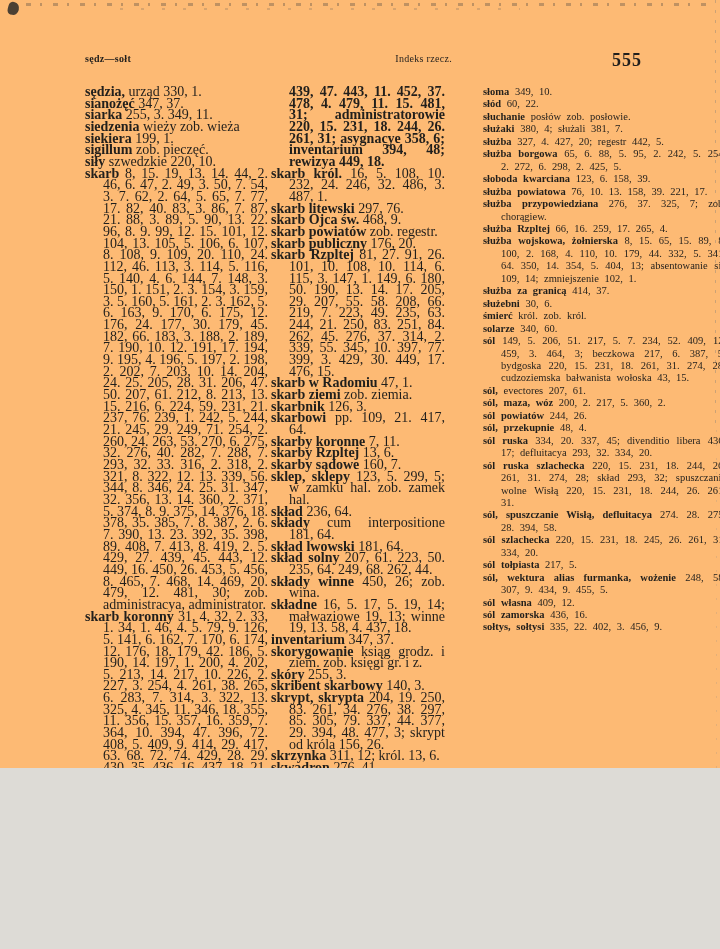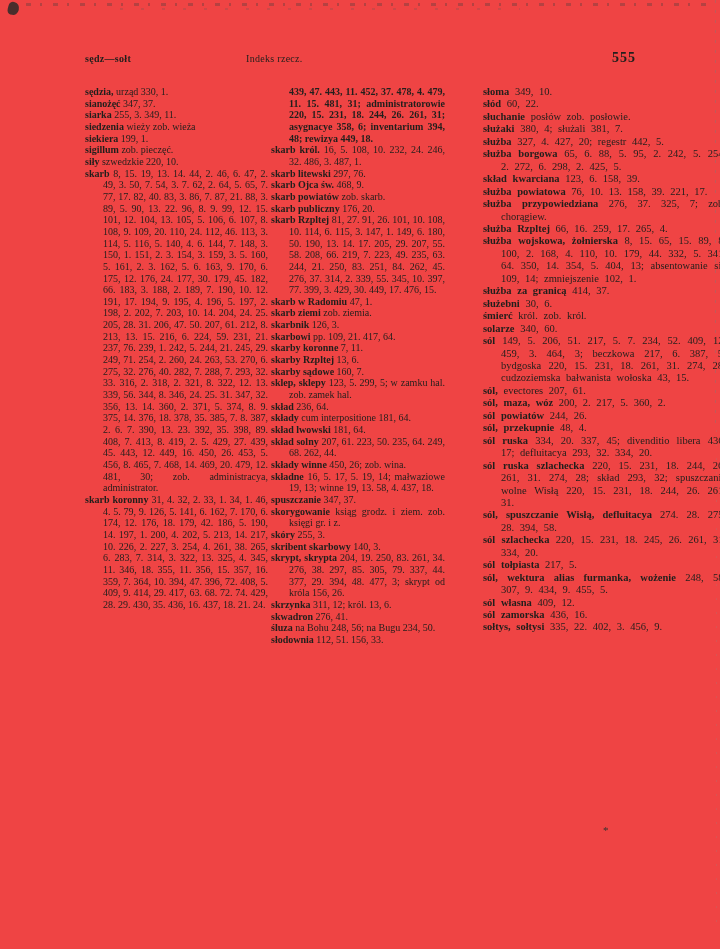--- a/index.html
+++ b/index.html
@@ -1,19 +1,19 @@
 <!DOCTYPE html>
 <html lang="pl"><head>
 <meta charset="utf-8">
 <title>Indeks rzecz. — 555</title>
 <style>
   html,body { margin:0; padding:0; background:#dddbd6; }
   .page {
-    position:relative; width:720px; height:949px; margin:0 auto;
-    background:#ef4444;
+    position:relative; width:720px; height:768px; margin:0 auto;
+    background:#fdba74;
     color:#211f1c;
     font-family:"Liberation Serif","DejaVu Serif",serif;
     overflow:hidden;
   }
   
   .top-dashes {
     position:absolute; top:3px; left:26px; right:6px; height:3px;
     background:repeating-linear-gradient(90deg,#3c3c3c 0 5px,transparent 5px 14px,#3c3c3c 14px 16px,transparent 16px 27px);
     opacity:.32;
   }
@@ -33,24 +33,24 @@
     opacity:.38;
   }
   .right-dots2 {
     position:absolute; top:430px; right:3px; width:1px; height:500px;
     background:repeating-linear-gradient(180deg,#8a8a88 0 2px,transparent 2px 14px);
     opacity:.22;
   }
   
   .hdr { position:absolute; top:53px; font-size:10px; letter-spacing:.3px; }
   .hdr-left  { left:85px;  font-weight:bold; }
-  .hdr-center{ left:246px; width:200px; text-align:left; }
-  .hdr-right { left:612px; top:50px; font-weight:bold; font-size:14px; letter-spacing:1px;font-family:Liberation Serif, serif; }
+  .hdr-center{ left:252px; width:200px; text-align:right; }
+  .hdr-right { left:612px; top:50px; font-weight:bold; font-size:18px; letter-spacing:1px;font-family:Liberation Serif, serif; }
   
-  .col { position:absolute; top:86px; font-size:10px; line-height:11.65px; }
+  .col { position:absolute; top:86px; font-size:14px; line-height:11.65px; }
   .col-1 { left:85px;  width:183px; }
   .col-2 { left:271px; width:174px; }
   .col-3 { left:455px; width:243px; font-size:10.5px; line-height:12.45px; word-spacing:3px;margin-left:28px; }
   .entry {
     margin:0; text-align:justify; text-justify:inter-word;
     padding-left:18px; text-indent:-18px;
   }
   .entry.cont { text-indent:0;font-weight:bold; }
   .head { font-weight:bold; }
   .footer-mark {
@@ -82,55 +82,55 @@
       <p class="entry"><span class="head">sigillum</span> <span>zob. pieczęć.</span></p>
       <p class="entry"><span class="head">siły</span> <span>szwedzkie 220, 10.</span></p>
       <p class="entry"><span class="head">skarb</span> <span>8, 15. 19, 13. 14. 44, 2. 46, 6. 47, 2. 49, 3. 50, 7. 54, 3. 7. 62, 2. 64, 5. 65, 7. 77, 17. 82, 40. 83, 3. 86, 7. 87, 21. 88, 3. 89, 5. 90, 13. 22. 96, 8. 9. 99, 12. 15. 101, 12. 104, 13. 105, 5. 106, 6. 107, 8. 108, 9. 109, 20. 110, 24. 112, 46. 113, 3. 114, 5. 116, 5. 140, 4. 6. 144, 7. 148, 3. 150, 1. 151, 2. 3. 154, 3. 159, 3. 5. 160, 5. 161, 2. 3. 162, 5. 6. 163, 9. 170, 6. 175, 12. 176, 24. 177, 30. 179, 45. 182, 66. 183, 3. 188, 2. 189, 7. 190, 10. 12. 191, 17. 194, 9. 195, 4. 196, 5. 197, 2. 198, 2. 202, 7. 203, 10. 14. 204, 24. 25. 205, 28. 31. 206, 47. 50. 207, 61. 212, 8. 213, 13. 15. 216, 6. 224, 59. 231, 21. 237, 76. 239, 1. 242, 5. 244, 21. 245, 29. 249, 71. 254, 2. 260, 24. 263, 53. 270, 6. 275, 32. 276, 40. 282, 7. 288, 7. 293, 32. 33. 316, 2. 318, 2. 321, 8. 322, 12. 13. 339, 56. 344, 8. 346, 24. 25. 31. 347, 32. 356, 13. 14. 360, 2. 371, 5. 374, 8. 9. 375, 14. 376, 18. 378, 35. 385, 7. 8. 387, 2. 6. 7. 390, 13. 23. 392, 35. 398, 89. 408, 7. 413, 8. 419, 2. 5. 429, 27. 439, 45. 443, 12. 449, 16. 450, 26. 453, 5. 456, 8. 465, 7. 468, 14. 469, 20. 479, 12. 481, 30; zob. administracya, administrator.</span></p>
       <p class="entry"><span class="head">skarb koronny</span> <span>31, 4. 32, 2. 33, 1. 34, 1. 46, 4. 5. 79, 9. 126, 5. 141, 6. 162, 7. 170, 6. 174, 12. 176, 18. 179, 42. 186, 5. 190, 14. 197, 1. 200, 4. 202, 5. 213, 14. 217, 10. 226, 2. 227, 3. 254, 4. 261, 38. 265, 6. 283, 7. 314, 3. 322, 13. 325, 4. 345, 11. 346, 18. 355, 11. 356, 15. 357, 16. 359, 7. 364, 10. 394, 47. 396, 72. 408, 5. 409, 9. 414, 29. 417, 63. 68. 72. 74. 429, 28. 29. 430, 35. 436, 16. 437, 18. 21. 24.</span></p>
     </div>
   <div class="col col-2">
       <p class="entry cont"><span>439, 47. 443, 11. 452, 37. 478, 4. 479, 11. 15. 481, 31; administratorowie 220, 15. 231, 18. 244, 26. 261, 31; asygnacye 358, 6; inventarium 394, 48; rewizya 449, 18.</span></p>
       <p class="entry"><span class="head">skarb król.</span> <span>16, 5. 108, 10. 232, 24. 246, 32. 486, 3. 487, 1.</span></p>
       <p class="entry"><span class="head">skarb litewski</span> <span>297, 76.</span></p>
       <p class="entry"><span class="head">skarb Ojca św.</span> <span>468, 9.</span></p>
-      <p class="entry"><span class="head">skarb powiatów</span> <span>zob. skarb.</span></p>
+      <p class="entry"><span class="head">skarb powiatów</span> <span>zob. regestr.</span></p>
       <p class="entry"><span class="head">skarb publiczny</span> <span>176, 20.</span></p>
       <p class="entry"><span class="head">skarb Rzpltej</span> <span>81, 27. 91, 26. 101, 10. 108, 10. 114, 6. 115, 3. 147, 1. 149, 6. 180, 50. 190, 13. 14. 17. 205, 29. 207, 55. 58. 208, 66. 219, 7. 223, 49. 235, 63. 244, 21. 250, 83. 251, 84. 262, 45. 276, 37. 314, 2. 339, 55. 345, 10. 397, 77. 399, 3. 429, 30. 449, 17. 476, 15.</span></p>
       <p class="entry"><span class="head">skarb w Radomiu</span> <span>47, 1.</span></p>
       <p class="entry"><span class="head">skarb ziemi</span> <span>zob. ziemia.</span></p>
       <p class="entry"><span class="head">skarbnik</span> <span>126, 3.</span></p>
       <p class="entry"><span class="head">skarbowi</span> <span>pp. 109, 21. 417, 64.</span></p>
       <p class="entry"><span class="head">skarby koronne</span> <span>7, 11.</span></p>
       <p class="entry"><span class="head">skarby Rzpltej</span> <span>13, 6.</span></p>
       <p class="entry"><span class="head">skarby sądowe</span> <span>160, 7.</span></p>
       <p class="entry"><span class="head">sklep, sklepy</span> <span>123, 5. 299, 5; w zamku hal. zob. zamek hal.</span></p>
       <p class="entry"><span class="head">skład</span> <span>236, 64.</span></p>
       <p class="entry"><span class="head">składy</span> <span>cum interpositione 181, 64.</span></p>
       <p class="entry"><span class="head">skład lwowski</span> <span>181, 64.</span></p>
       <p class="entry"><span class="head">skład solny</span> <span>207, 61. 223, 50. 235, 64. 249, 68. 262, 44.</span></p>
       <p class="entry"><span class="head">składy winne</span> <span>450, 26; zob. wina.</span></p>
       <p class="entry"><span class="head">składne</span> <span>16, 5. 17, 5. 19, 14; małwaziowe 19, 13; winne 19, 13. 58, 4. 437, 18.</span></p>
-      <p class="entry"><span class="head">spuszczanie</span> <span>347, 37.</span></p>
+      <p class="entry"><span class="head">inventarium</span> <span>347, 37.</span></p>
       <p class="entry"><span class="head">skorygowanie</span> <span>ksiąg grodz. i ziem. zob. księgi gr. i z.</span></p>
       <p class="entry"><span class="head">skóry</span> <span>255, 3.</span></p>
       <p class="entry"><span class="head">skribent skarbowy</span> <span>140, 3.</span></p>
       <p class="entry"><span class="head">skrypt, skrypta</span> <span>204, 19. 250, 83. 261, 34. 276, 38. 297, 85. 305, 79. 337, 44. 377, 29. 394, 48. 477, 3; skrypt od króla 156, 26.</span></p>
       <p class="entry"><span class="head">skrzynka</span> <span>311, 12; król. 13, 6.</span></p>
       <p class="entry"><span class="head">skwadron</span> <span>276, 41.</span></p>
       <p class="entry"><span class="head">śluza</span> <span>na Bohu 248, 56; na Bugu 234, 50.</span></p>
       <p class="entry"><span class="head">słodownia</span> <span>112, 51. 156, 33.</span></p>
     </div>
   <div class="col col-3">
       <p class="entry"><span class="head">słoma</span> <span>349, 10.</span></p>
       <p class="entry"><span class="head">słód</span> <span>60, 22.</span></p>
       <p class="entry"><span class="head">słuchanie</span> <span>posłów zob. posłowie.</span></p>
       <p class="entry"><span class="head">służaki</span> <span>380, 4; służali 381, 7.</span></p>
       <p class="entry"><span class="head">służba</span> <span>327, 4. 427, 20; regestr 442, 5.</span></p>
       <p class="entry"><span class="head">służba borgowa</span> <span>65, 6. 88, 5. 95, 2. 242, 5. 254, 2. 272, 6. 298, 2. 425, 5.</span></p>
-      <p class="entry"><span class="head">skład kwarciana</span> <span>123, 6. 158, 39.</span></p>
+      <p class="entry"><span class="head">słoboda kwarciana</span> <span>123, 6. 158, 39.</span></p>
       <p class="entry"><span class="head">służba powiatowa</span> <span>76, 10. 13. 158, 39. 221, 17.</span></p>
       <p class="entry"><span class="head">służba przypowiedziana</span> <span>276, 37. 325, 7; zob. chorągiew.</span></p>
       <p class="entry"><span class="head">służba Rzpltej</span> <span>66, 16. 259, 17. 265, 4.</span></p>
       <p class="entry"><span class="head">służba wojskowa, żołnierska</span> <span>8, 15. 65, 15. 89, 8. 100, 2. 168, 4. 110, 10. 179, 44. 332, 5. 341, 64. 350, 14. 354, 5. 404, 13; absentowanie się 109, 14; zmniejszenie 102, 1.</span></p>
       <p class="entry"><span class="head">służba za granicą</span> <span>414, 37.</span></p>
       <p class="entry"><span class="head">służebni</span> <span>30, 6.</span></p>
       <p class="entry"><span class="head">śmierć</span> <span>król. zob. król.</span></p>
       <p class="entry"><span class="head">solarze</span> <span>340, 60.</span></p>
       <p class="entry"><span class="head">sól</span> <span>149, 5. 206, 51. 217, 5. 7. 234, 52. 409, 12. 459, 3. 464, 3; beczkowa 217, 6. 387, 5; bydgoska 220, 15. 231, 18. 261, 31. 274, 28; cudzoziemska bałwanista wołoska 43, 15.</span></p>
       <p class="entry"><span class="head">sól,</span> <span>evectores 207, 61.</span></p>

